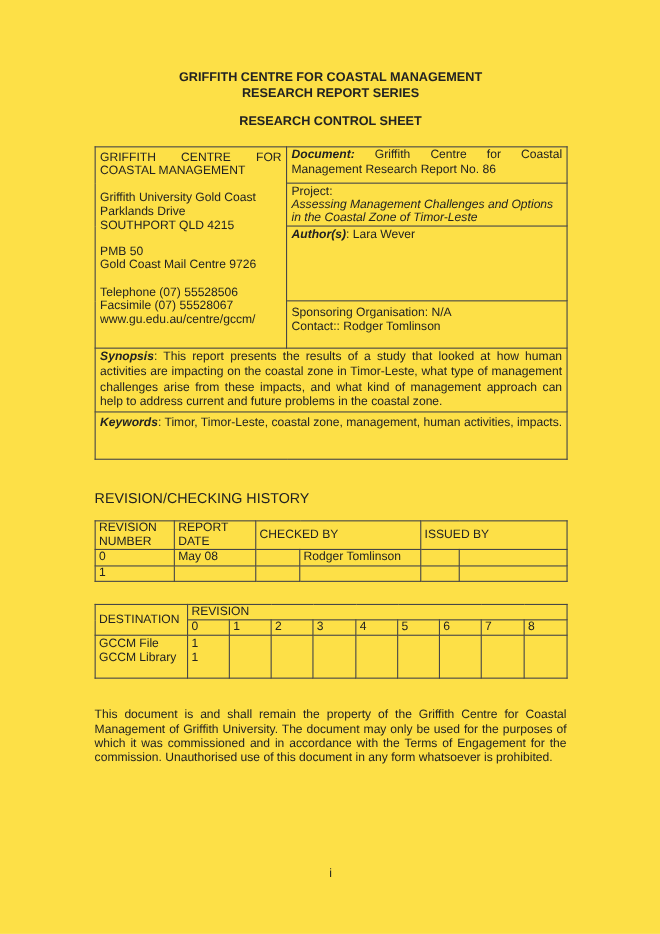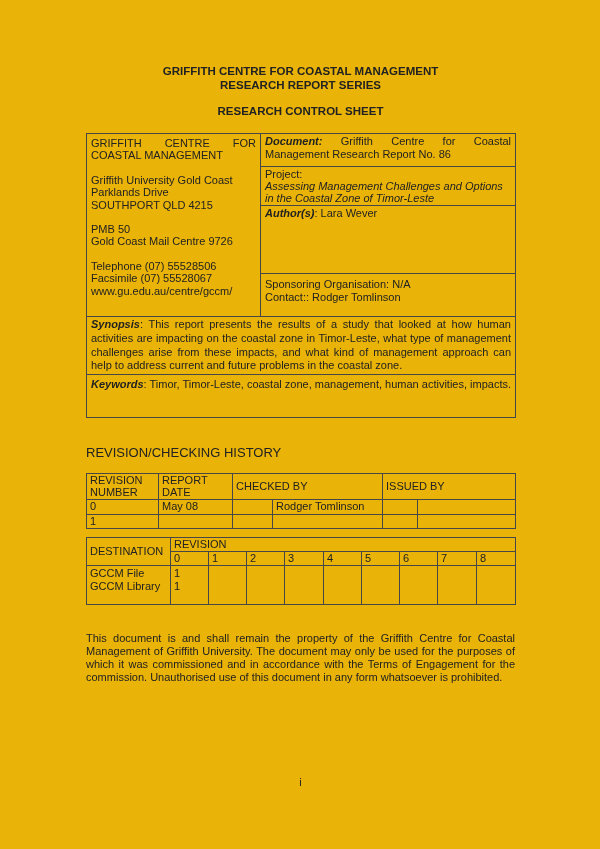--- a/index.html
+++ b/index.html
@@ -4,21 +4,21 @@
 <style>
   html, body {
     margin: 0;
     padding: 0;
     background: #ffffff;
   }
   .page {
     position: relative;
     width: 600px;
     height: 849px;
-    background: #eab308;
+    background: #fde047;
     font-family: "Liberation Sans", "DejaVu Sans", sans-serif;
     color: #222222;
     overflow: hidden;
   }
   .content {
     position: absolute;
     left: 86px;
     top: 0;
     width: 429px;
   }
@@ -71,21 +71,21 @@
   }
   .rev-heading  { margin-top: 28px; }
   .dist-heading { margin-top: 33px; }
 
   .rev-table { margin-top: 13px; }
   .rev-table td { line-height: 11.5px; padding: 1px 3px; }
   .rev-table .rt-head td { height: 21px; }
   .rev-table .rt-head .vmid { vertical-align: middle; }
   .rev-table .rt-row td { height: 11px; }
 
-  .dist-table { margin-top: 8px; }
+  .dist-table { margin-top: 20px; }
   .dist-table td { padding: 0 3px; line-height: 13px; }
   .dist-table .dt-h td { height: 13px; }
   .dist-table .dt-body td { height: 37px; padding-top: 1px; }
   .dest-head { vertical-align: middle; }
 
   .footer-notice {
     margin-top: 27px;
     font-size: 11px;
     line-height: 13px;
     text-align: justify;

